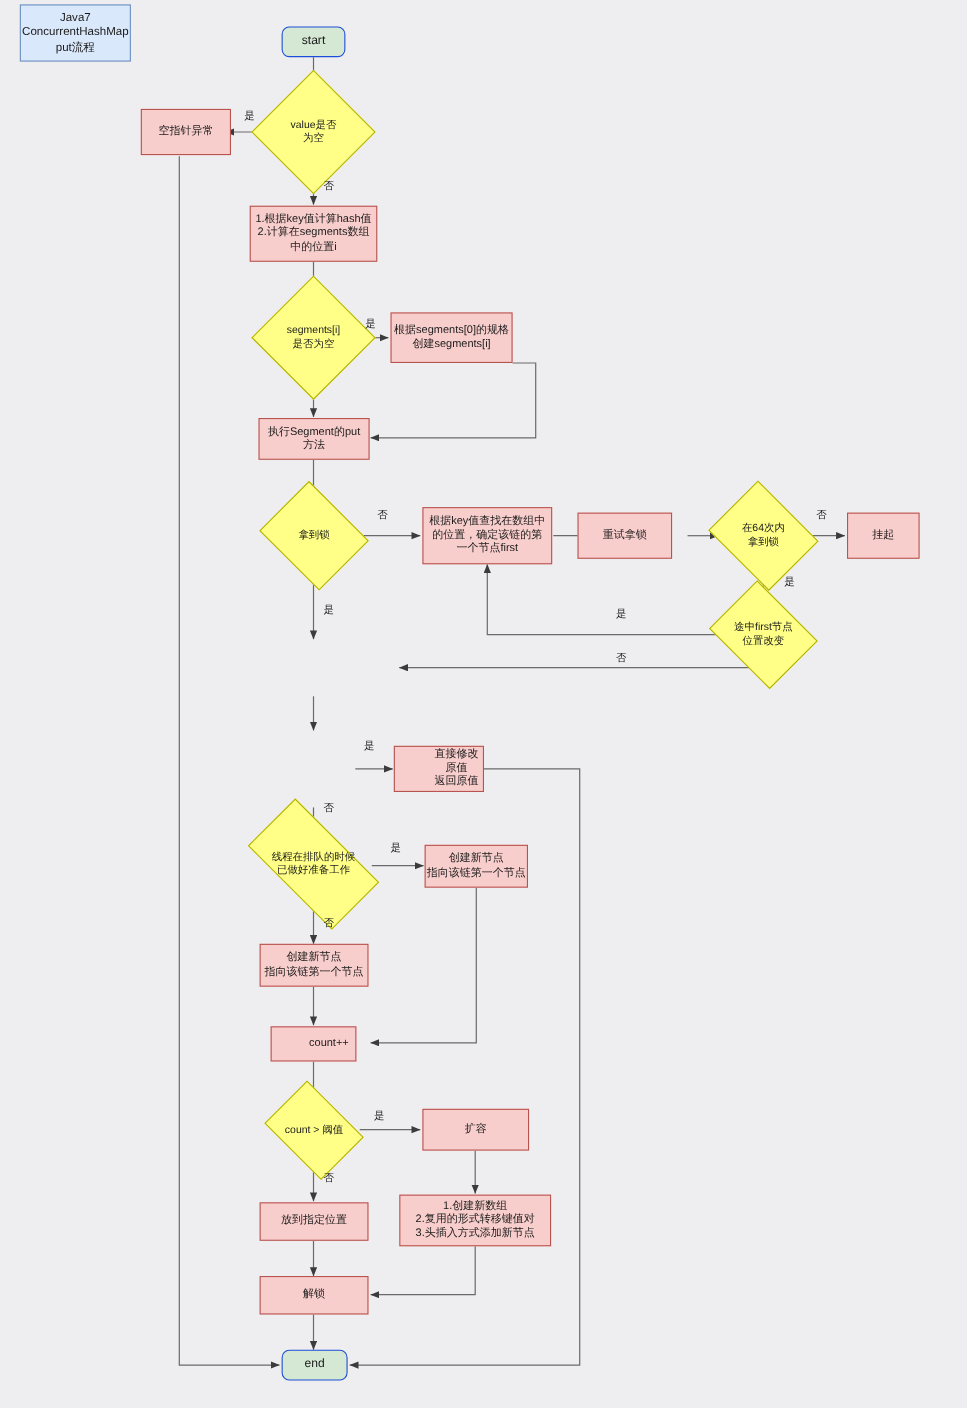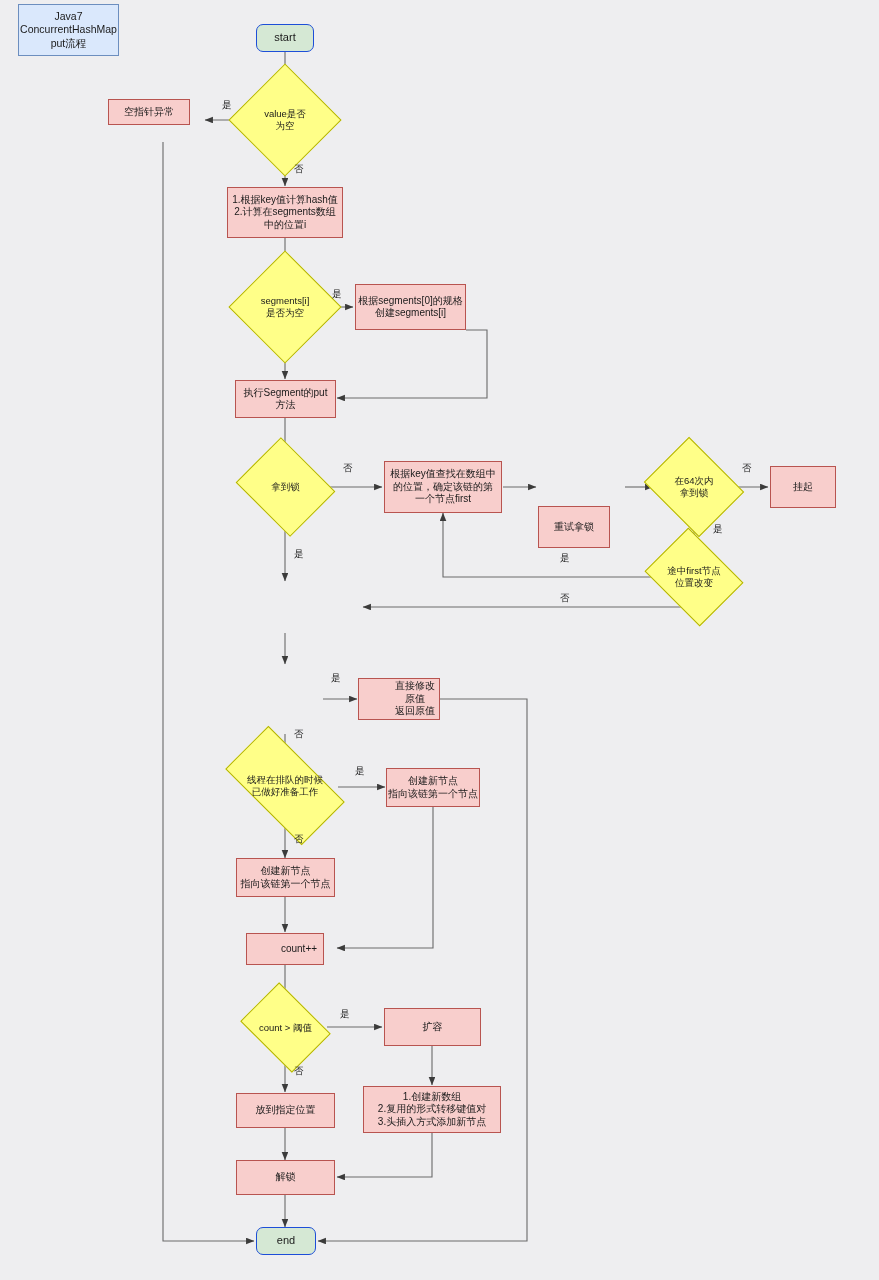--- a/index.html
+++ b/index.html
@@ -138,21 +138,21 @@
 put流程</div>
 
   <div class="node term" style="left:256px;top:24px;width:58px;height:28px;">start</div>
 
   <div class="dec-wrap" style="left:245px;top:80px;width:80px;height:80px;">
     <div class="dia"></div>
     <div class="dlabel">value是否
 为空</div>
   </div>
 
-  <div class="node proc" style="left:108px;top:99px;width:82px;height:26px;">空指针异常</div>
+  <div class="node proc" style="left:128px;top:99px;width:82px;height:42px;">空指针异常</div>
 
   <div class="node proc" style="left:227px;top:187px;width:116px;height:51px;">1.根据key值计算hash值
 2.计算在segments数组
 中的位置i</div>
 
   <div class="dec-wrap" style="left:245px;top:267px;width:80px;height:80px;">
     <div class="dia"></div>
     <div class="dlabel">segments[i]
 是否为空</div>
   </div>
@@ -165,21 +165,21 @@
 
   <div class="dec-wrap" style="left:247px;top:455px;width:77px;height:64px;">
     <div class="dia"></div>
     <div class="dlabel">拿到锁</div>
   </div>
 
   <div class="node proc" style="left:384px;top:461px;width:118px;height:52px;">根据key值查找在数组中
 的位置，确定该链的第
 一个节点first</div>
 
-  <div class="node proc" style="left:538px;top:466px;width:72px;height:42px;margin-top:40px;">重试拿锁</div>
+  <div class="node proc" style="left:525px;top:466px;width:86px;height:42px;">重试拿锁</div>
 
   <div class="dec-wrap" style="left:655px;top:455px;width:78px;height:64px;">
     <div class="dia"></div>
     <div class="dlabel">在64次内
 拿到锁</div>
   </div>
 
   <div class="node proc" style="left:770px;top:466px;width:66px;height:42px;">挂起</div>
 
   <div class="dec-wrap" style="left:655px;top:546px;width:78px;height:62px;">

